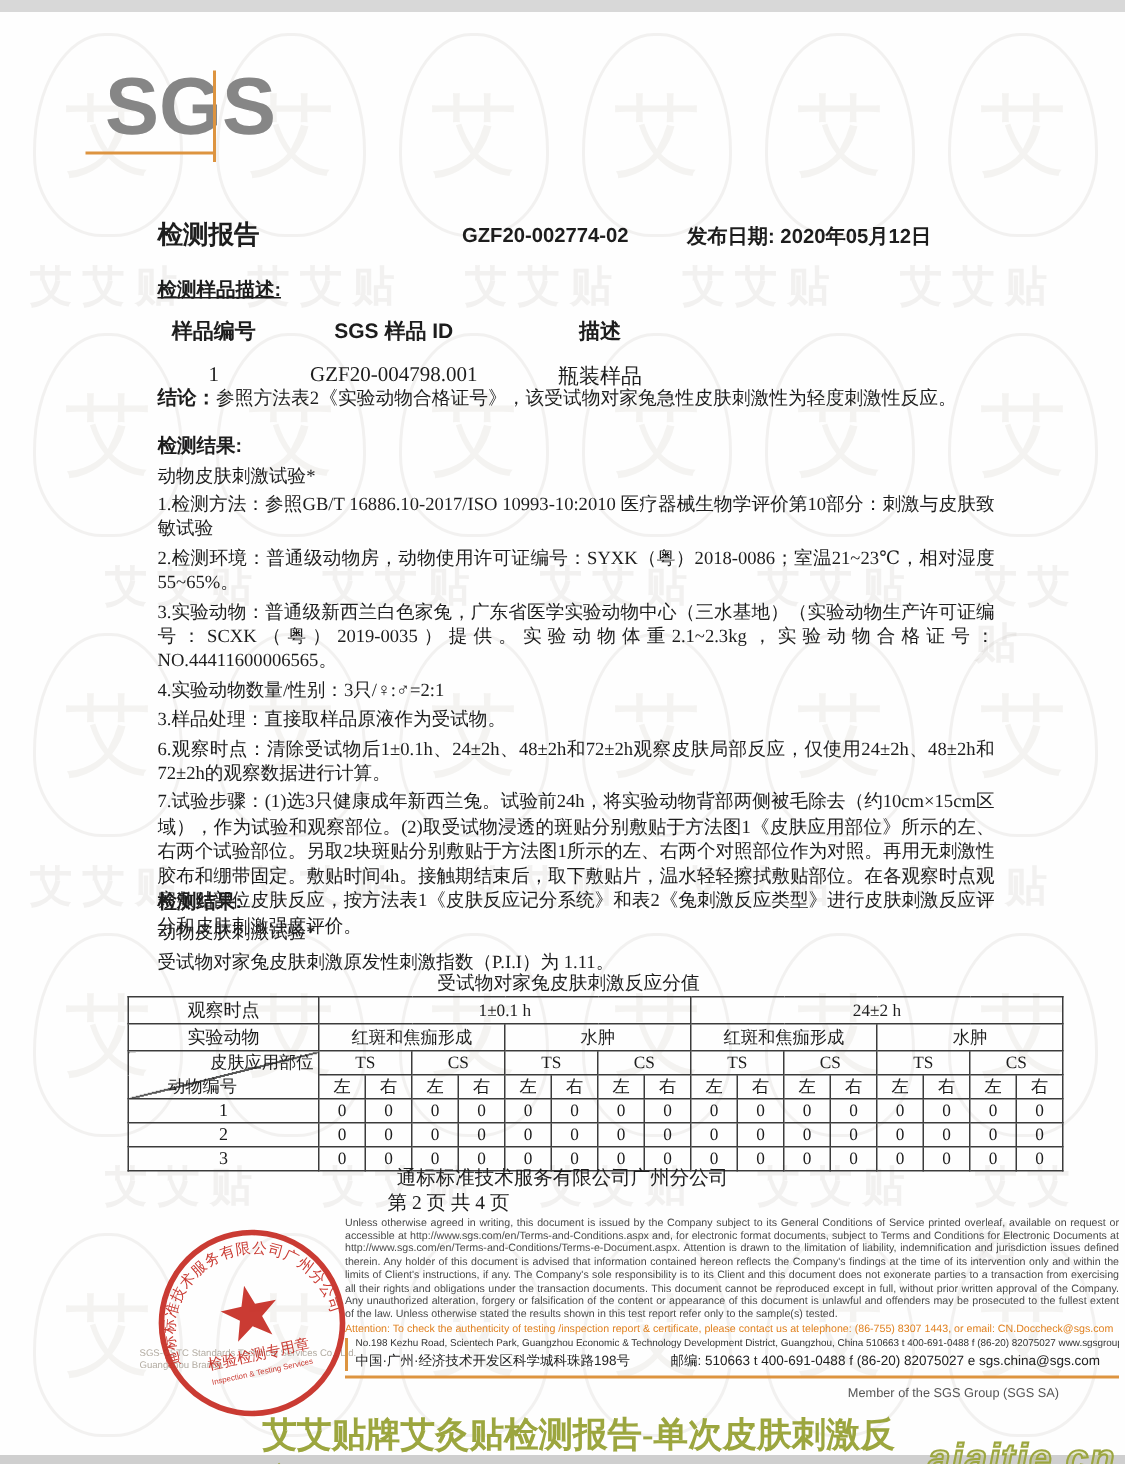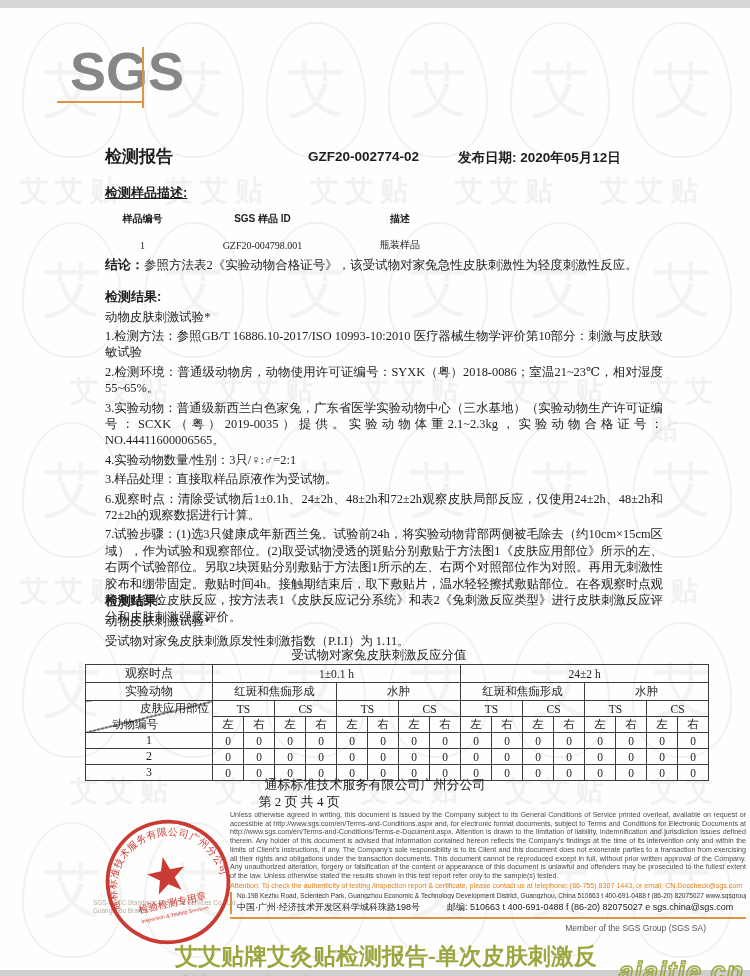--- a/index.html
+++ b/index.html
@@ -31,21 +31,21 @@
   
   .report-title{position:absolute;left:105px;top:145px;z-index:2;font-size:17px;font-weight:bold;}
   .report-no{position:absolute;left:308px;top:149px;z-index:2;font-size:13.5px;font-weight:bold;}
   .issue-date{position:absolute;left:458px;top:149px;z-index:2;font-size:13.5px;font-weight:bold;}
 
   
   .sample-section{position:absolute;left:105px;top:184px;width:560px;z-index:2;}
   .sec-heading{font-size:13px;font-weight:bold;text-decoration:underline;}
   .sec-heading.nou{text-decoration:none;}
   #sample-table{border-collapse:collapse;margin-top:7px;}
-  #sample-table td{padding:3px 0;font-size:10px;margin-top:28px;}
+  #sample-table td{padding:3px 0;font-size:14px;margin-top:28px;}
   #sample-table tr.hdr td{font-weight:bold;}
   #sample-table tr.val td{font-family:"Liberation Serif","DejaVu Serif",serif;padding-top:9px;}
   #sample-table td.c1{width:75px;text-align:center;}
   #sample-table td.c2{width:165px;text-align:center;}
   #sample-table td.c3{width:110px;text-align:center;}
 
   
   .conclusion{position:absolute;left:105px;top:256px;width:558px;z-index:2;
      font-size:12.5px;font-family:"Liberation Serif","DejaVu Serif",serif;line-height:17px;}
   .conclusion b{font-family:"Liberation Sans",sans-serif;font-size:13px;}

